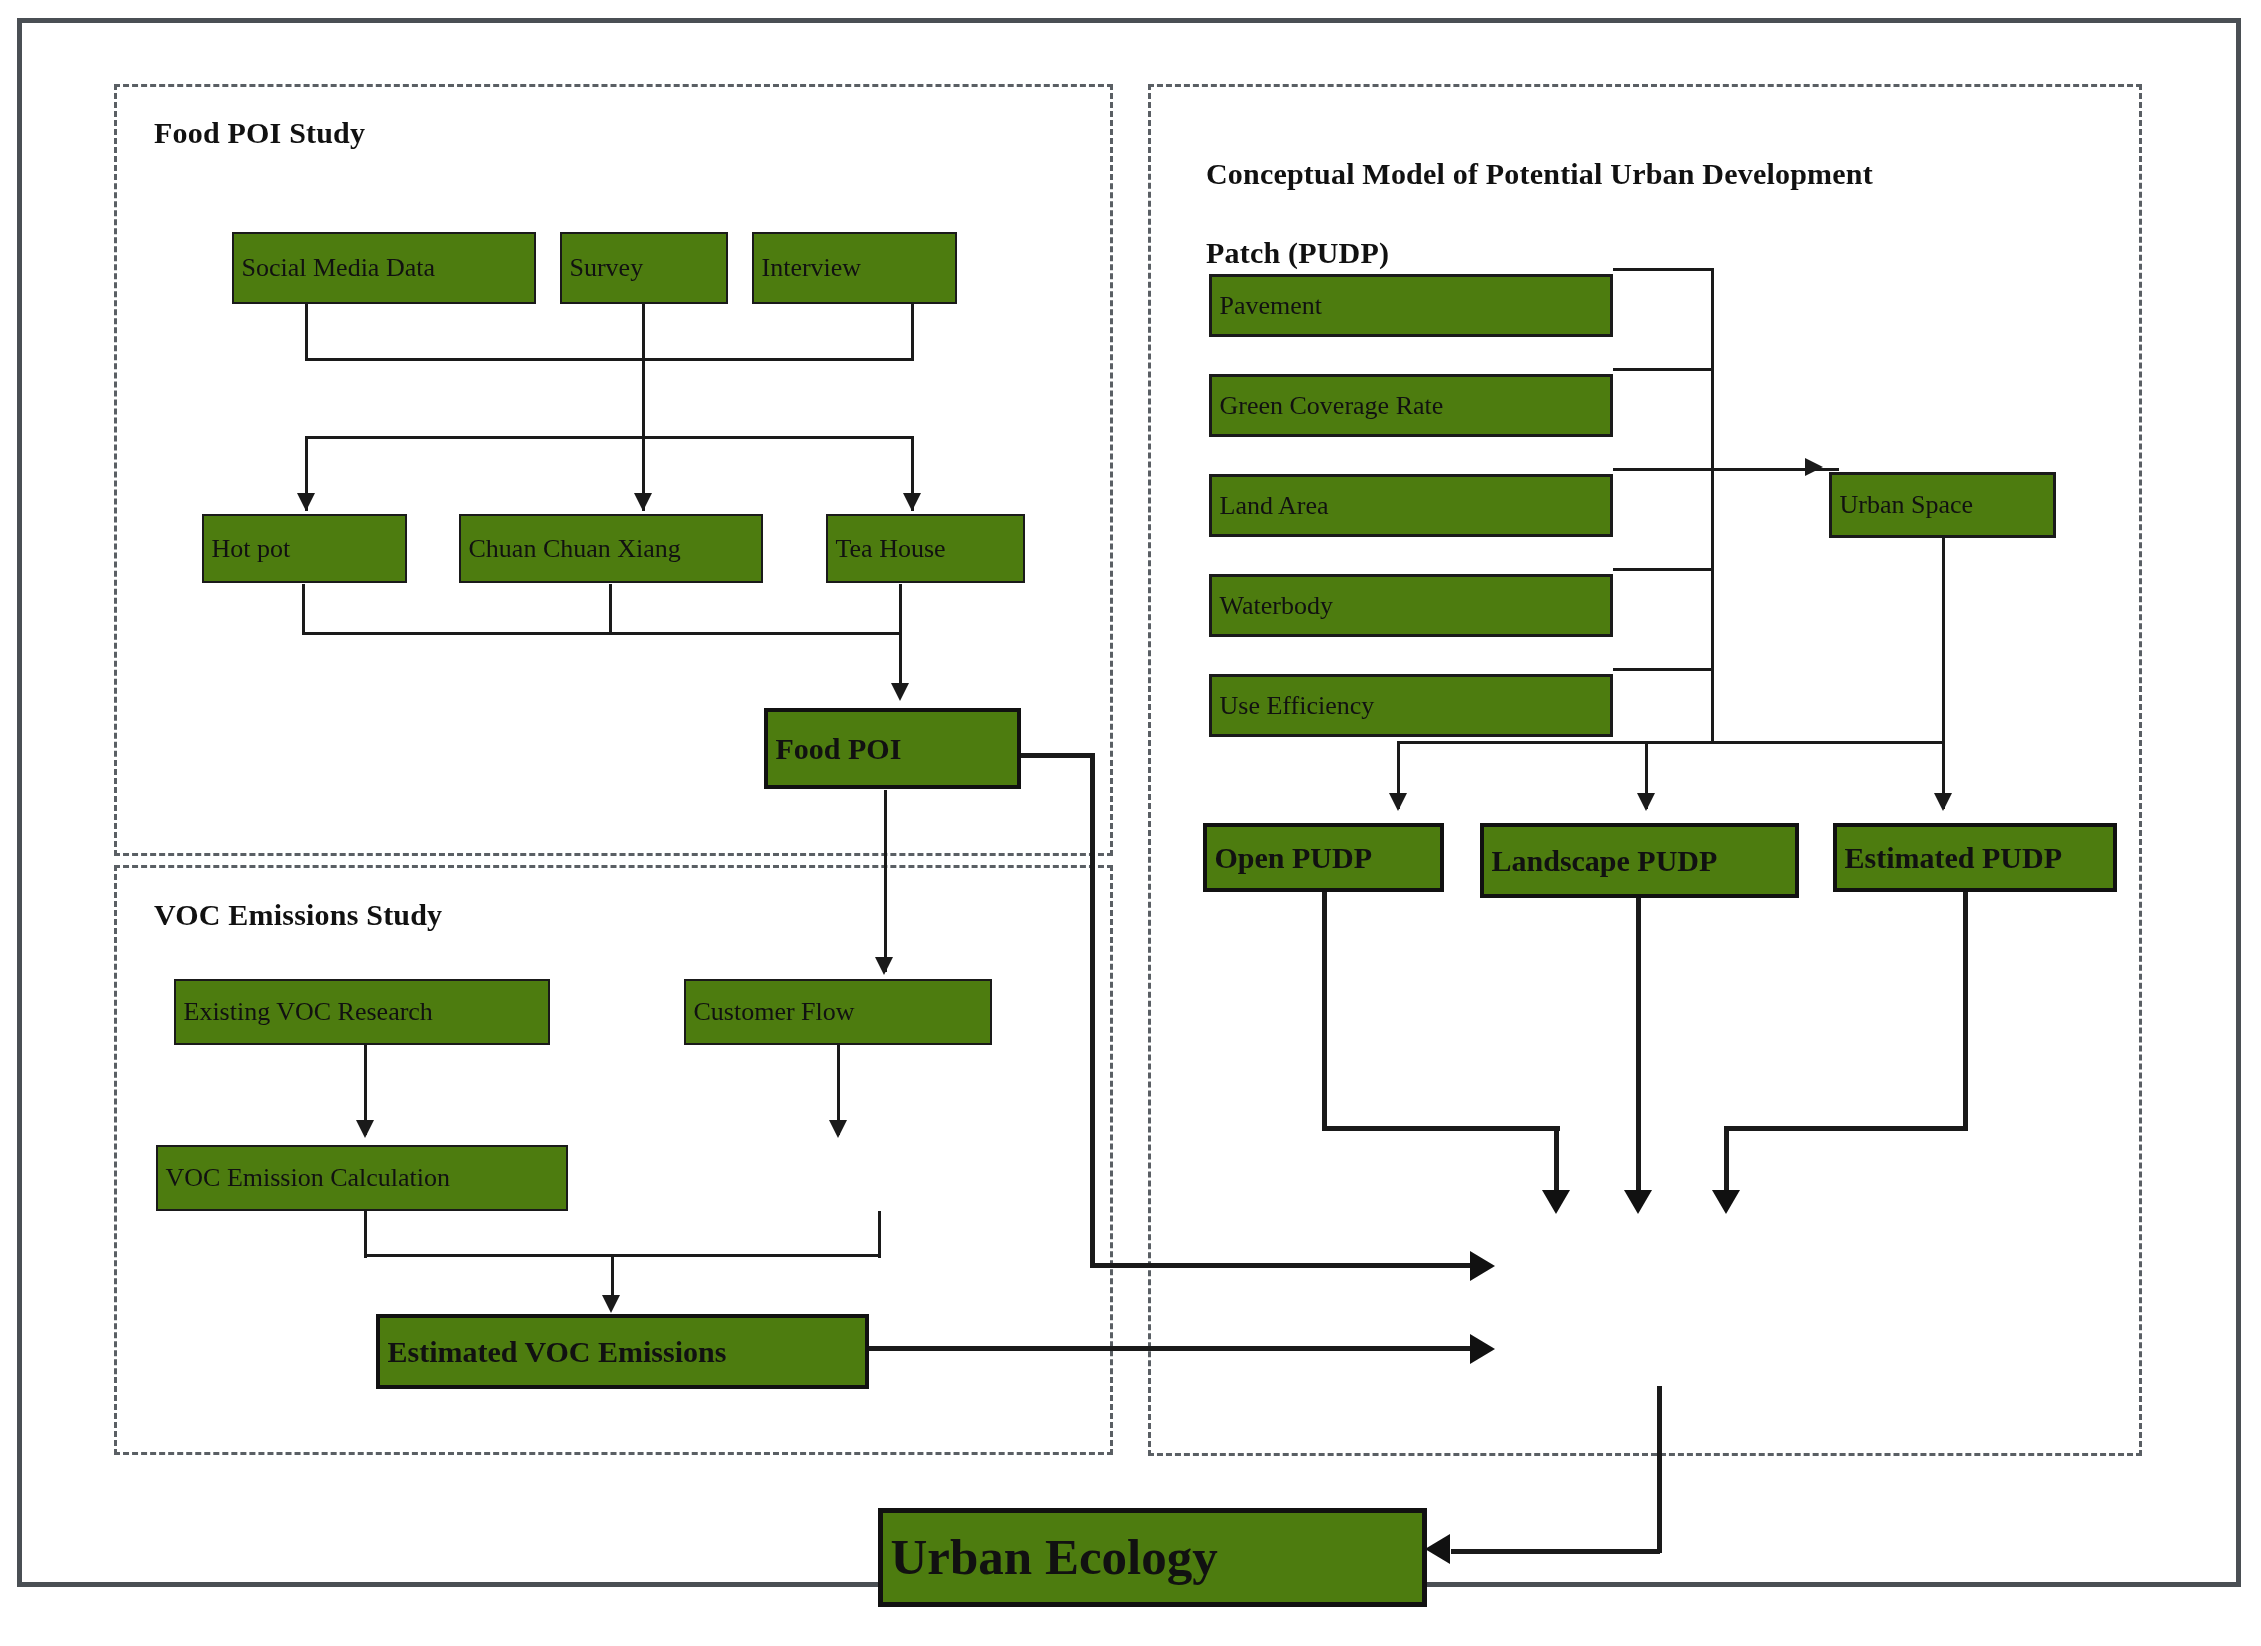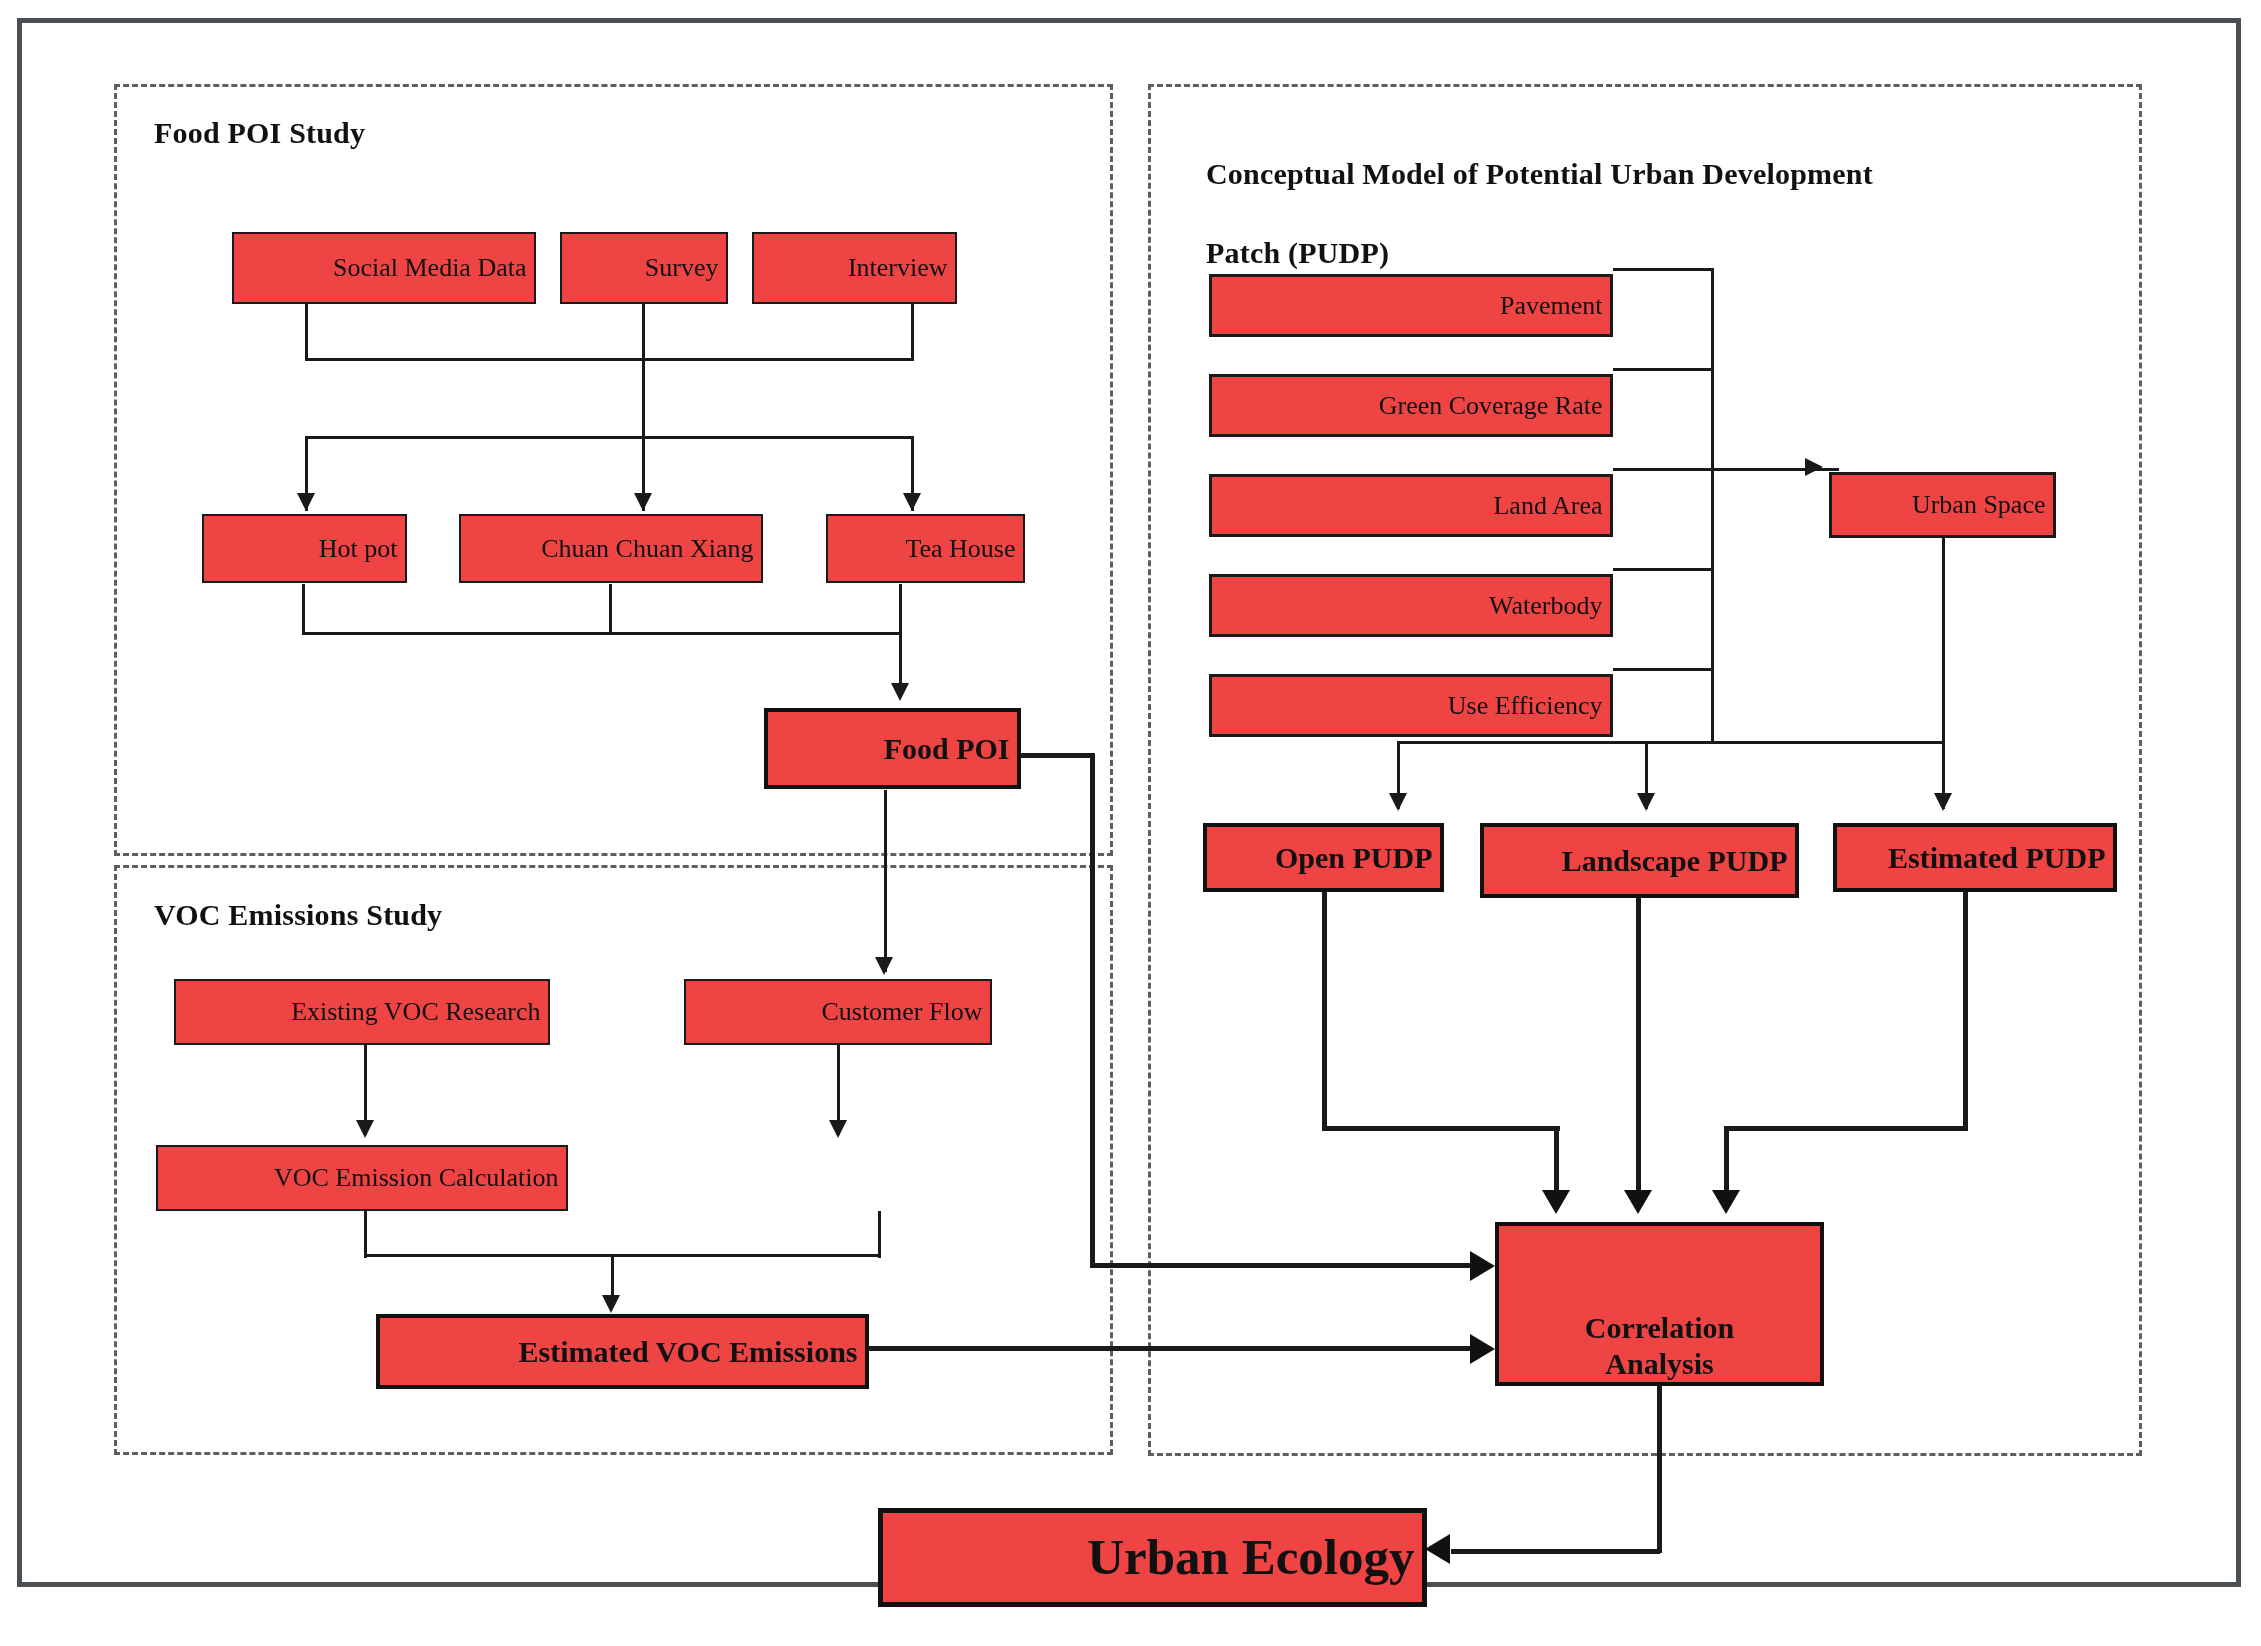--- a/index.html
+++ b/index.html
@@ -31,24 +31,24 @@
     font-size:30px;
     color:#111;
     line-height:1.32;
     letter-spacing:0.2px;
     white-space:pre-line;
   }
   
   .node{
     position:absolute;
     box-sizing:border-box;
-    background:#ef4444;
+    background:#4d7c0f;
     display:flex;
     align-items:center;
-    justify-content:flex-end;
+    justify-content:flex-start;
     text-align:center;
     color:#111;
     z-index:5;
   }
   .node.thin{ border:2.3px solid #1a1a1a; font-size:26px; }
   .node.med { border:3px solid #1a1a1a; font-size:26px;margin-top:36px; }
   .node.bold{ border:4.5px solid #111111; font-weight:bold; font-size:30px; }
   .node.hero{ border:5.3px solid #111111; font-weight:bold; font-size:51px; }
   .node .txt{ padding:0 7.5px; line-height:1.2; }
 
@@ -242,24 +242,20 @@
   <div class="arrow down big" style="left:1542px;top:1190px;"></div>
 
   <div class="ln thick v" style="left:1636px;top:892px;height:308px;"></div>
   <div class="arrow down big" style="left:1624px;top:1190px;"></div>
 
   <div class="ln thick v" style="left:1963px;top:892px;height:239px;"></div>
   <div class="ln thick h" style="left:1724px;top:1126px;width:244px;"></div>
   <div class="ln thick v" style="left:1724px;top:1126px;height:74px;"></div>
   <div class="arrow down big" style="left:1712px;top:1190px;"></div>
 
-  <div class="node bold" style="left:1495px;top:1222px;width:329px;height:164px;flex-direction:column;">
-    <span class="txt">Correlation</span>
-    <span class="txt">Analysis</span>
-  </div>
 
   <div class="ln thick v" style="left:1657px;top:1386px;height:167px;"></div>
   <div class="ln thick h" style="left:1451px;top:1549px;width:209px;"></div>
   <div class="arrow left big" style="left:1425px;top:1534px;"></div>
 
   <div class="node hero" style="left:878px;top:1508px;width:549px;height:99px;">
     <span class="txt">Urban Ecology</span>
   </div>
 
 </div>

